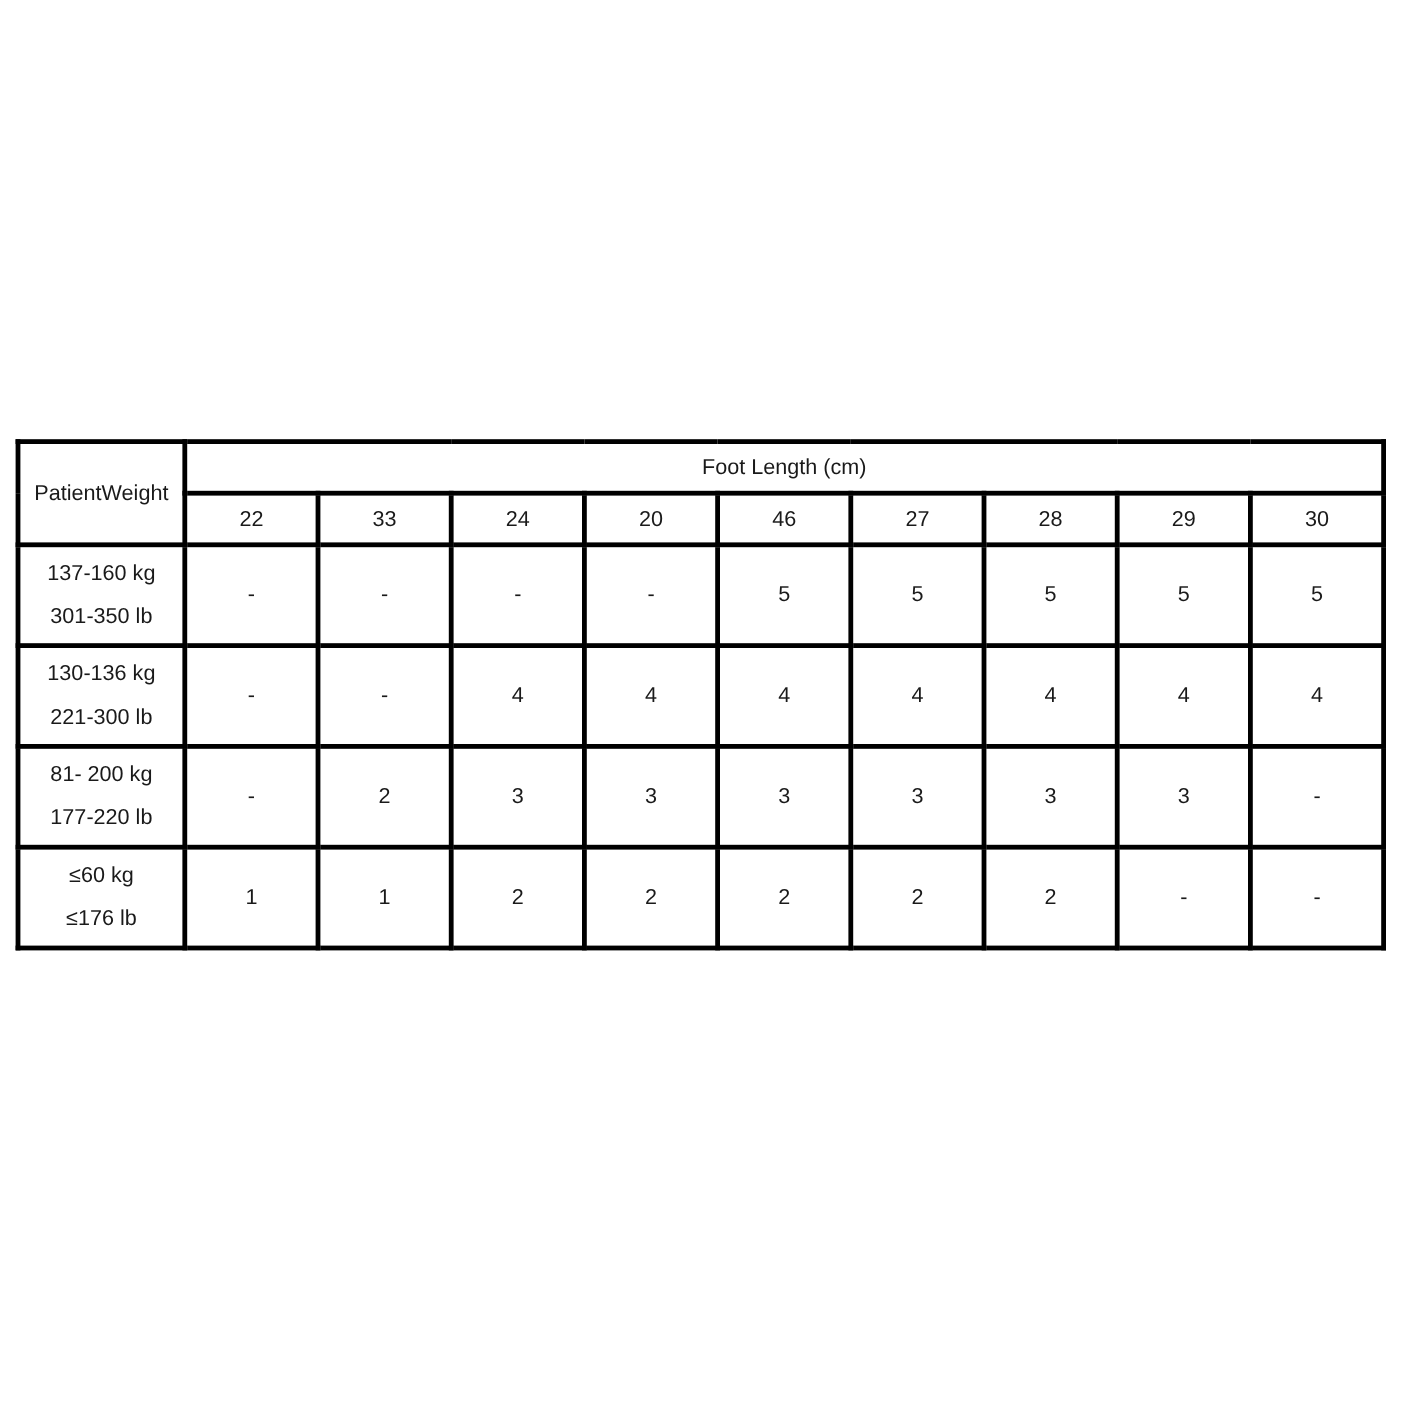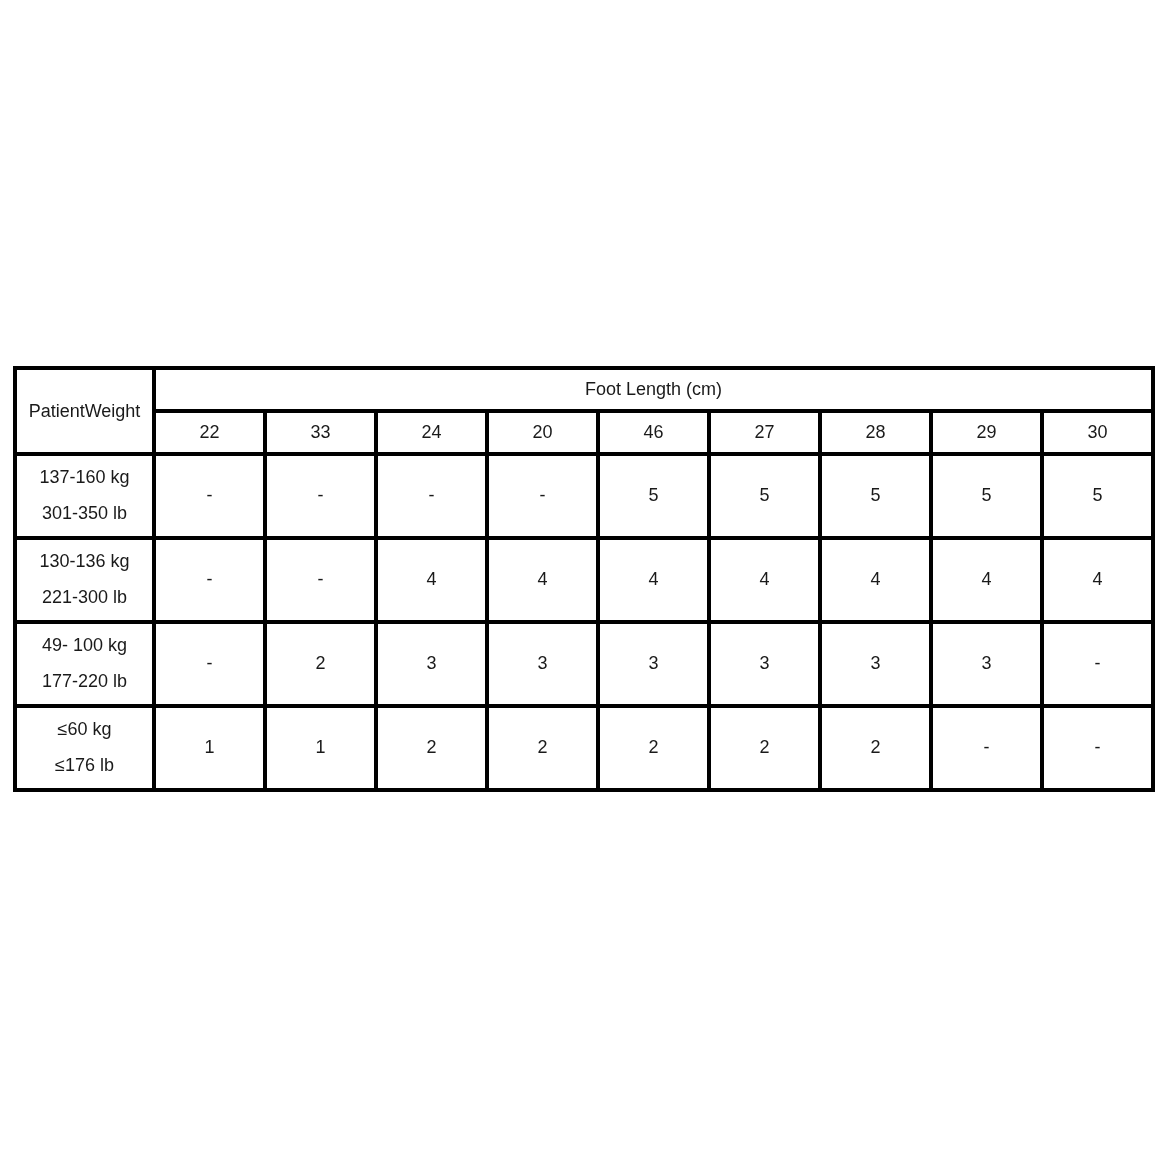--- a/index.html
+++ b/index.html
@@ -129,21 +129,21 @@
       <td>4</td>
       <td>4</td>
       <td>4</td>
       <td>4</td>
       <td>4</td>
     </tr>
 
     <tr class="data-row">
       <td>
         <div class="label-stack">
-          <div>49- 100 kg</div>
+          <div>81- 200 kg</div>
           <div>177-220 lb</div>
         </div>
       </td>
       <td>-</td>
       <td>2</td>
       <td>3</td>
       <td>3</td>
       <td>3</td>
       <td>3</td>
       <td>3</td>

